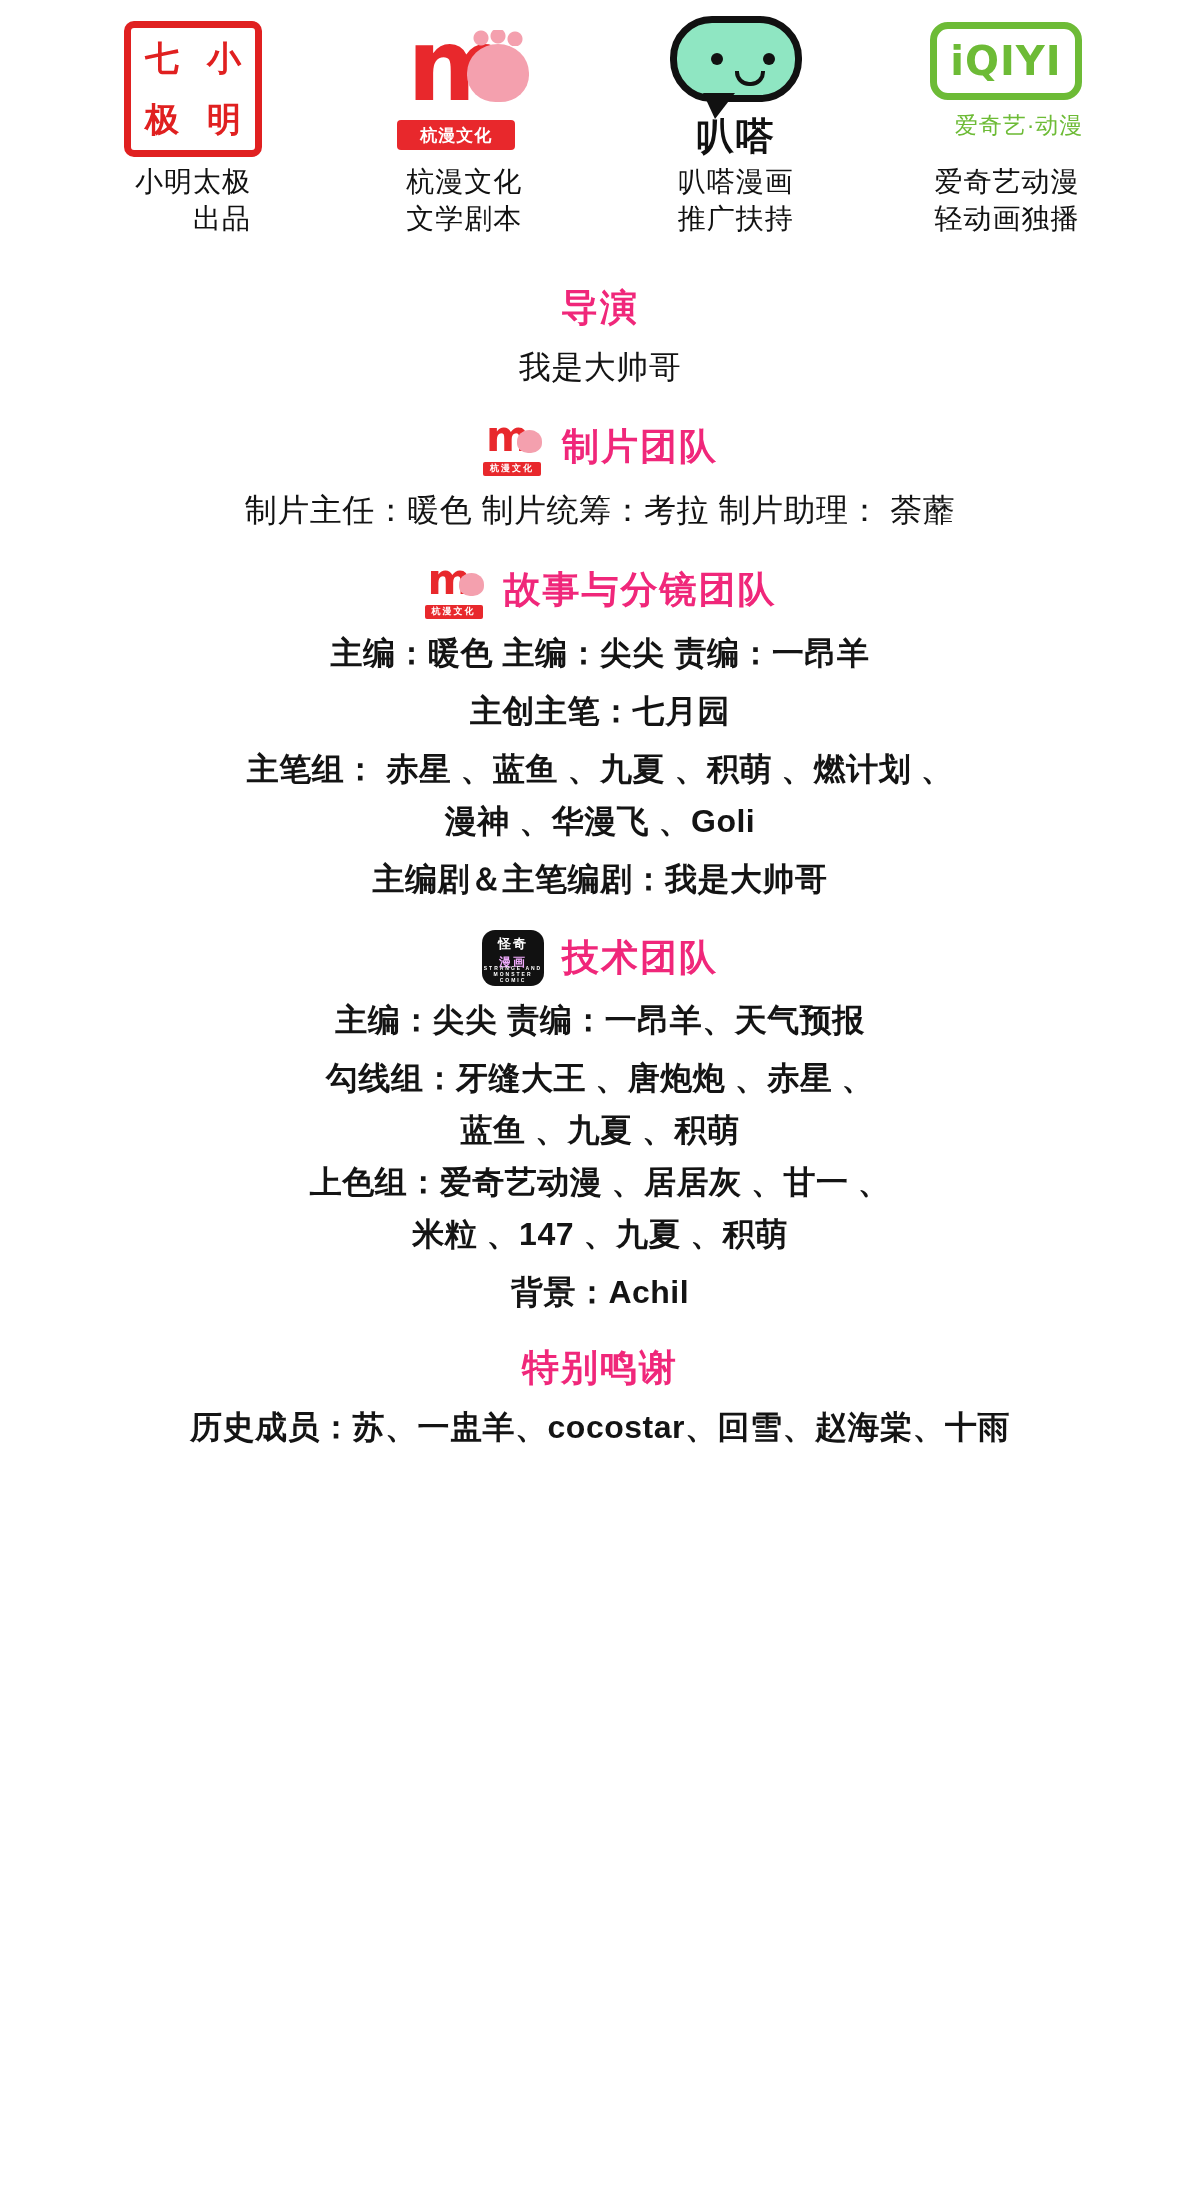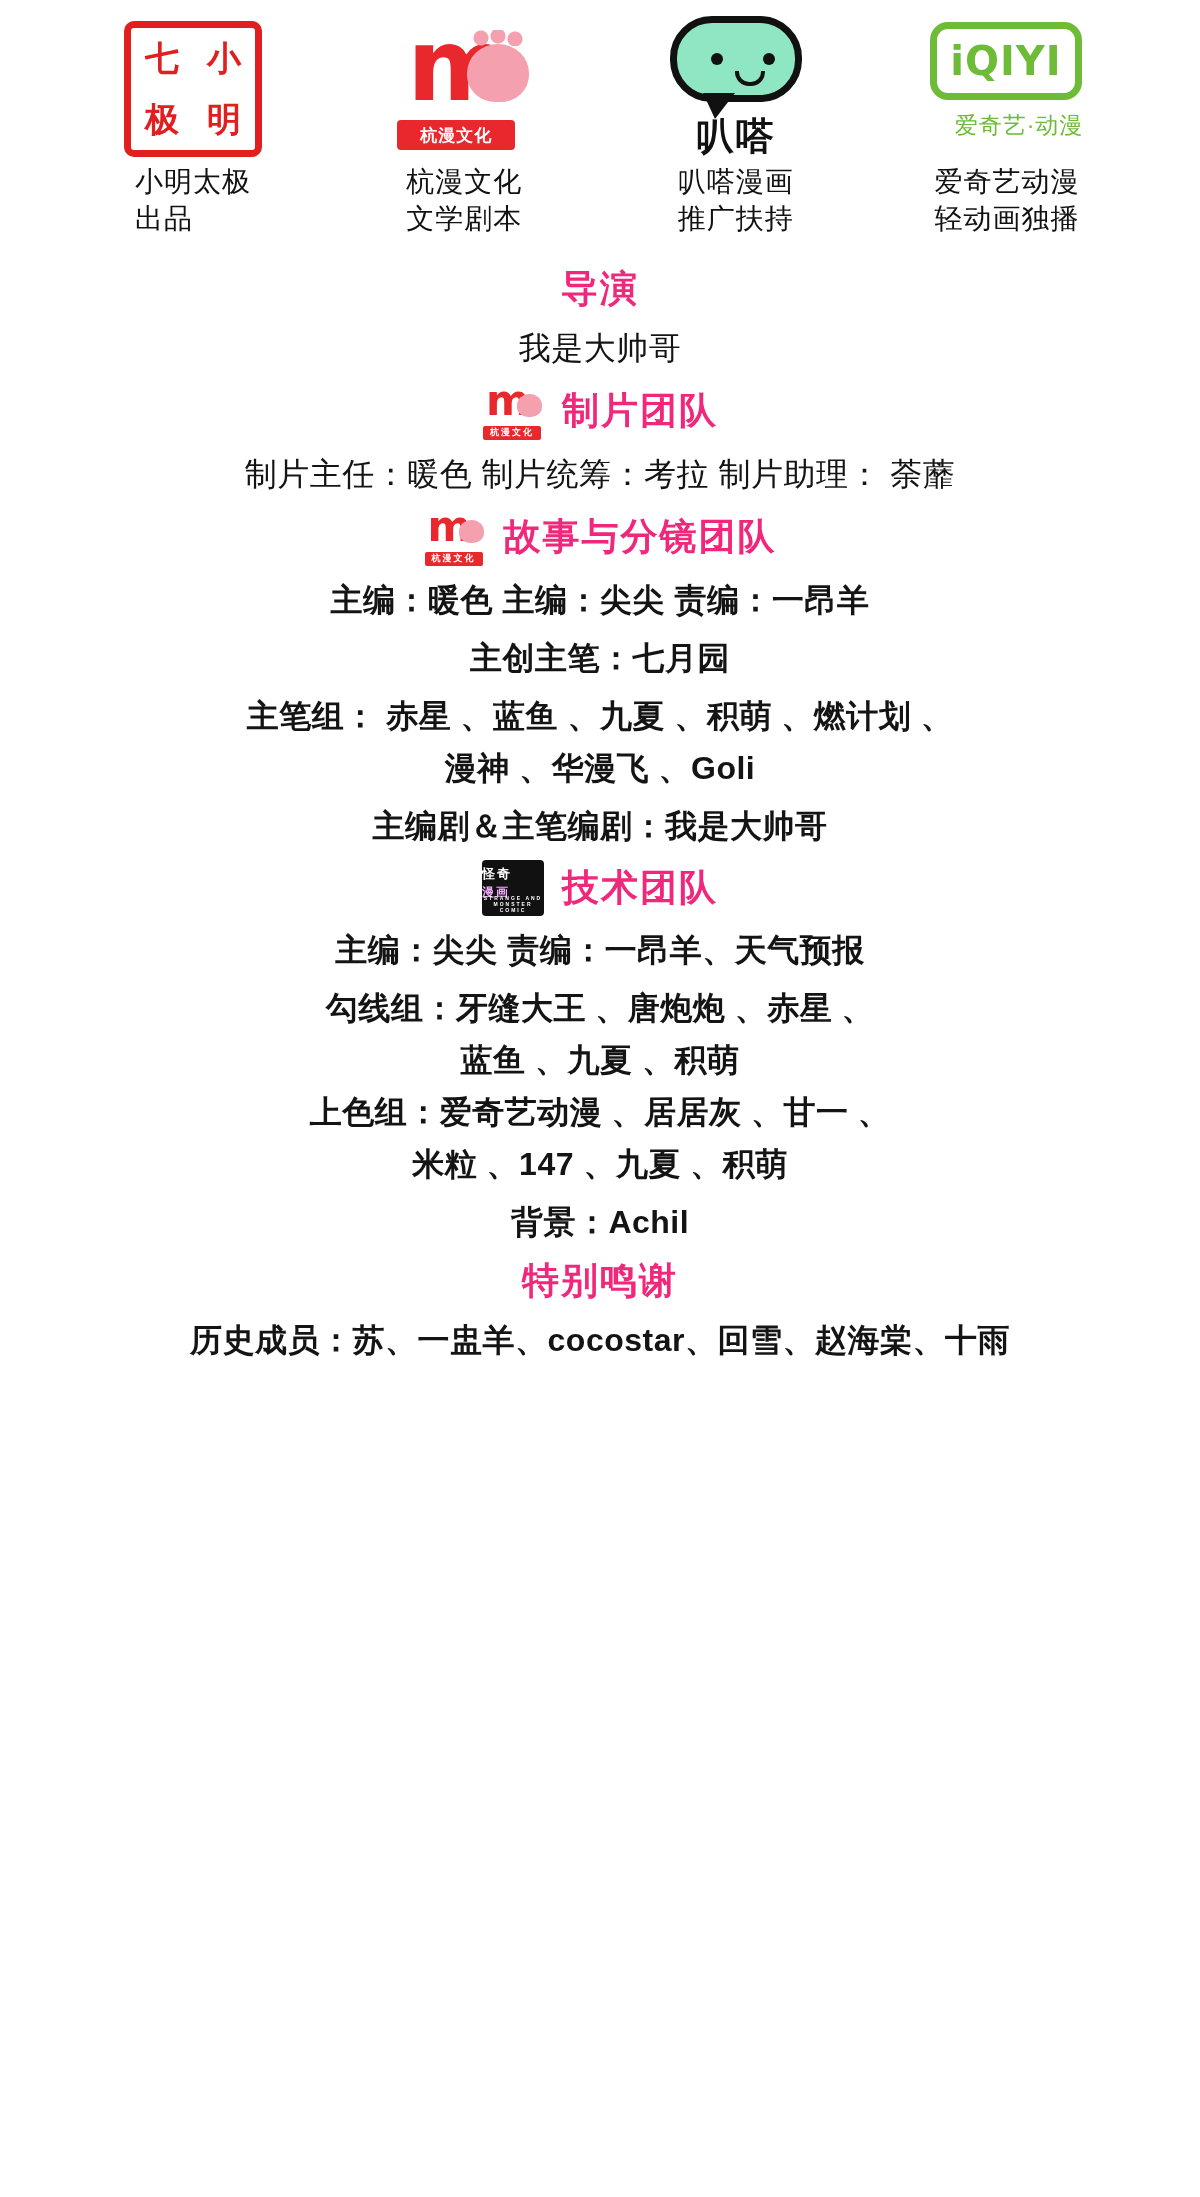--- a/index.html
+++ b/index.html
@@ -36,21 +36,21 @@
     flex-direction: column;
     align-items: center;
   }
   .logo-art {
     height: 150px;
     display: flex;
     align-items: center;
     justify-content: center;
   }
   .logo-caption {
-    text-align: left;
+    text-align: right;
     font-size: 28px;
     line-height: 1.32;
     color: #111;
     white-space: pre-line;
     letter-spacing: 1px;
   }
 
   
   .seal {
     width: 138px;
@@ -201,21 +201,21 @@
     font-size: 23px;
     letter-spacing: 1px;
   }
 
   
   .credits {
     padding: 18px 40px 0 40px;
     box-sizing: border-box;
   }
   .section {
-    margin-top: 8px;
+    margin-top: 27px;
   }
   .section-title {
     display: flex;
     align-items: center;
     justify-content: center;
     gap: 18px;
     color: #f0277a;
     font-size: 37px;
     font-weight: 700;
     letter-spacing: 2px;
@@ -256,26 +256,26 @@
     font-weight: 700;
     display: flex;
     align-items: center;
     justify-content: center;
   }
 
   .mini-zhaoqi {
     width: 62px; height: 56px;
     flex: 0 0 auto;
     background: #111;
-    border-radius: 4px;
+    border-radius: 13px;
     position: relative;
     overflow: hidden;
     display: flex;
     flex-direction: column;
-    align-items: flex-start;
+    align-items: center;
   }
   .mini-zhaoqi .mz-top {
     margin-top: 5px;
     font-size: 13px;
     font-weight: 700;
     color: #fff;
   }
   .mini-zhaoqi .mz-mid {
     margin-top: 1px;
     font-size: 12px;

